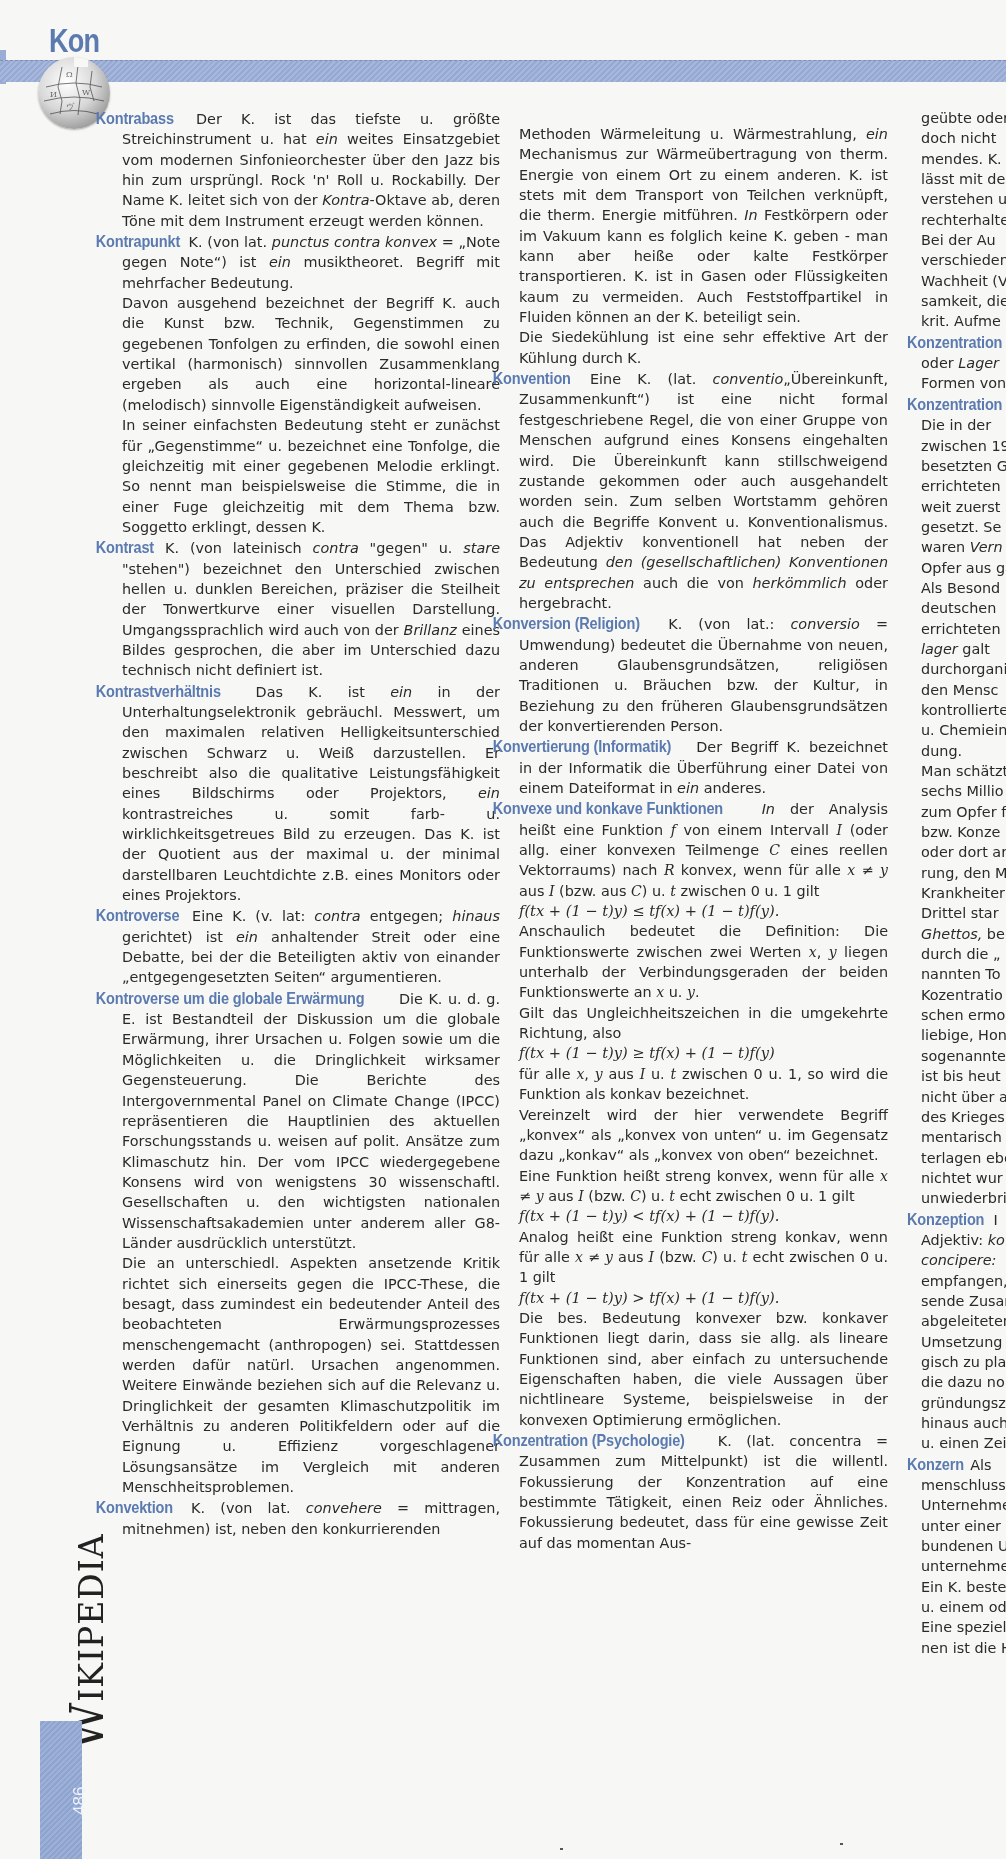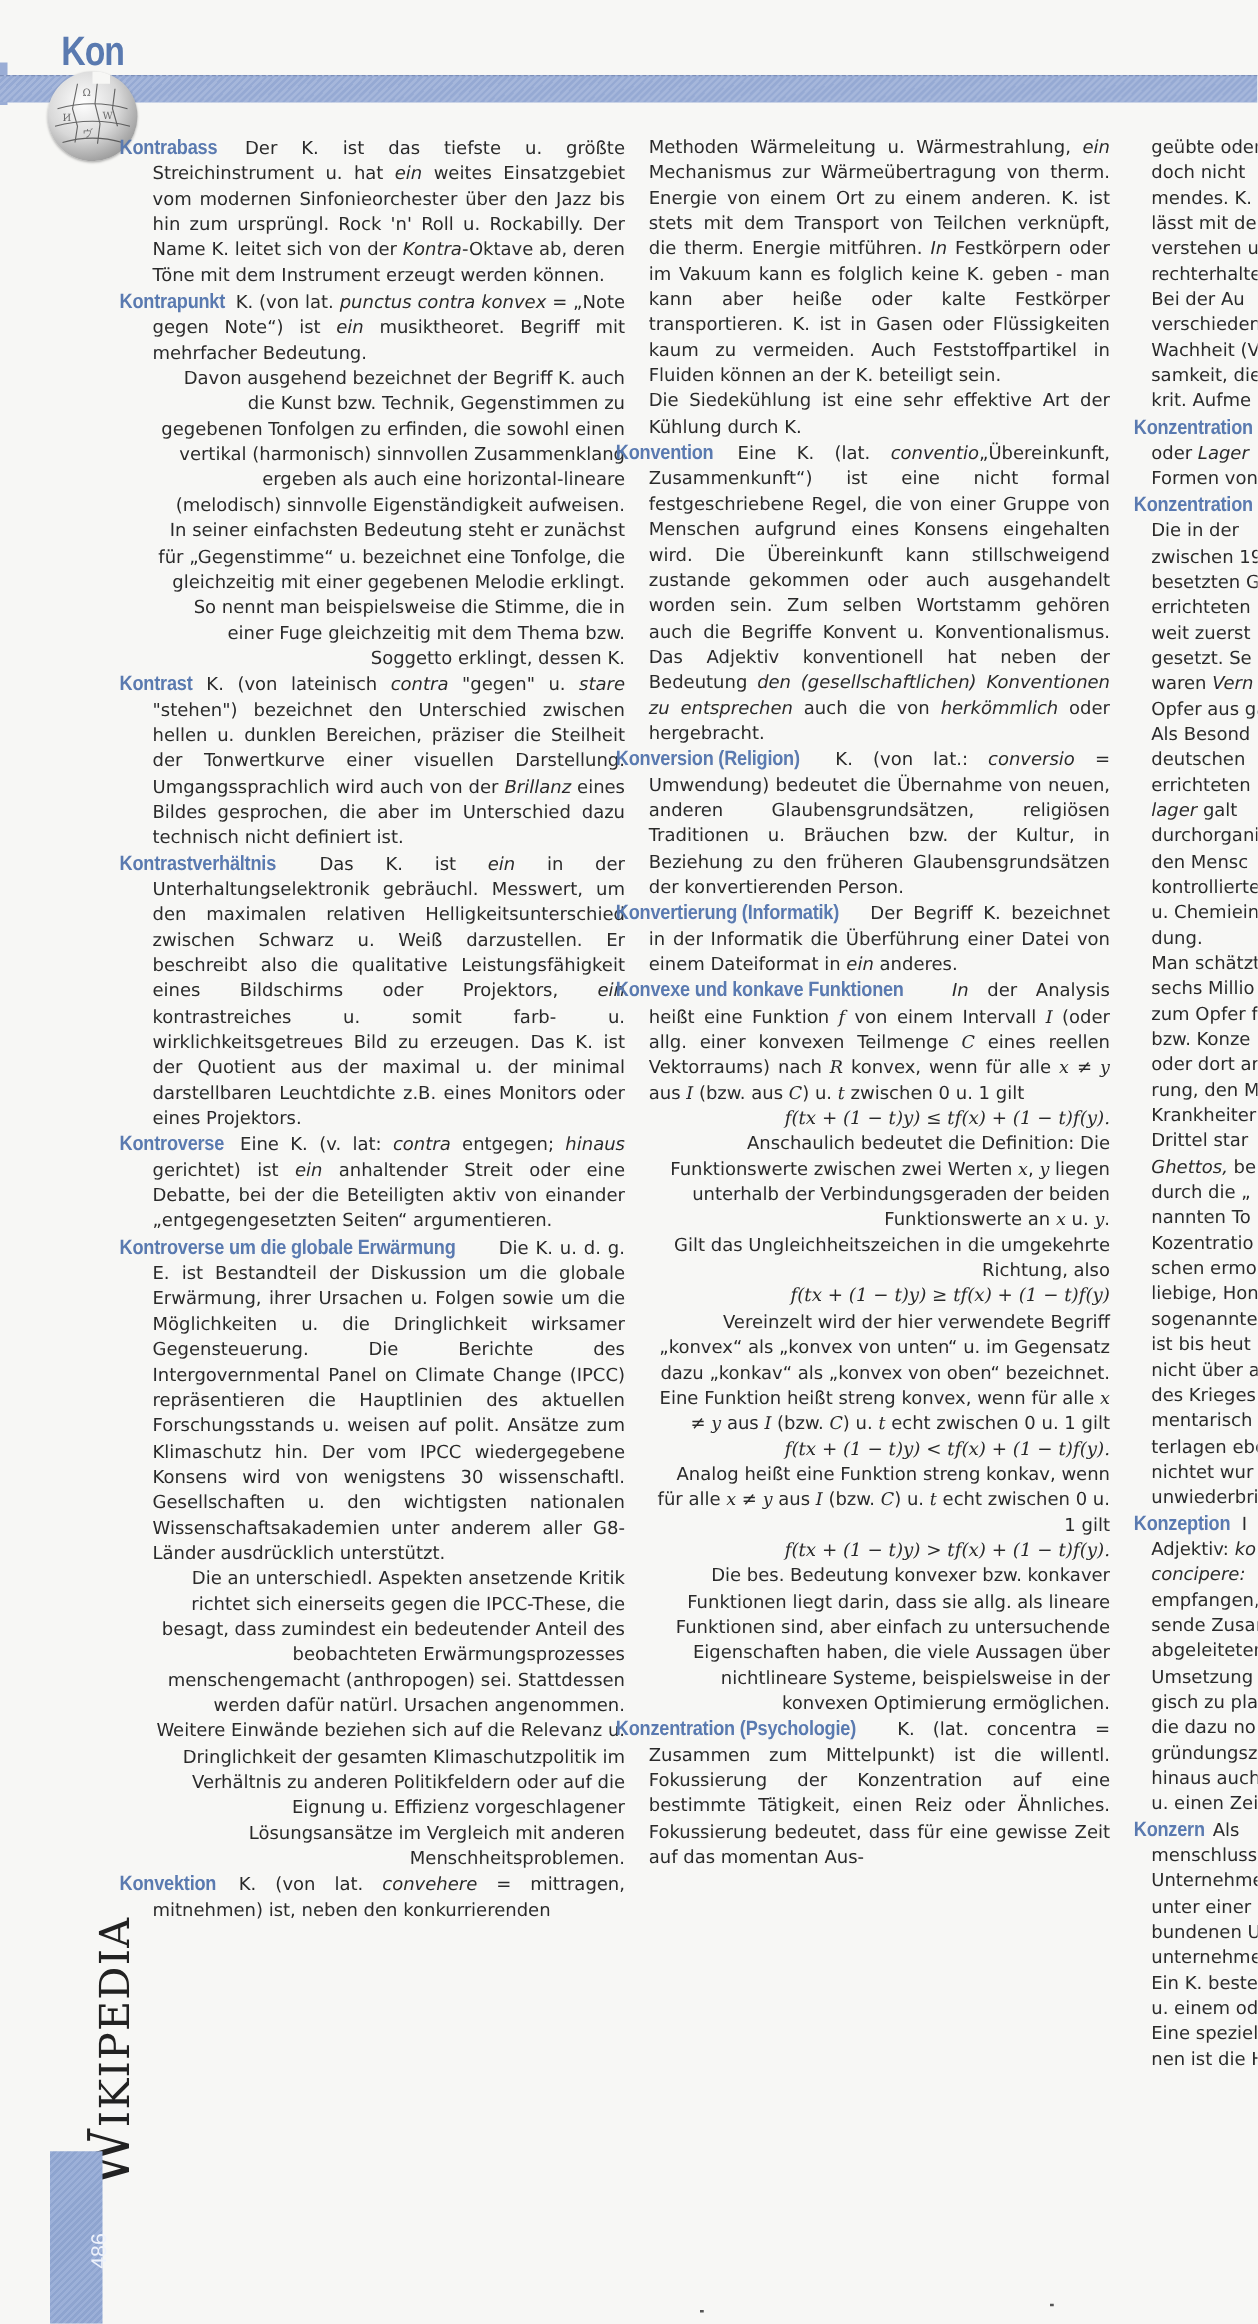--- a/index.html
+++ b/index.html
@@ -42,25 +42,25 @@
     position: absolute; left: 70px; top: 1815px;
     transform: rotate(-90deg); transform-origin: left top;
     color: #eef2fb; font-family: "Liberation Sans", sans-serif; font-size: 17px;
   }
   .col {
     position: absolute; top: 108px;
     font-family: "DejaVu Sans", sans-serif; font-size: 14.4px; line-height: 20.35px;
     text-align: justify; hyphens: manual;
   }
   .col-1 { left: 108px; width: 392px; }
-  .col-2 { left: 505px; width: 383px; }
+  .col-2 { left: 505px; width: 383px; margin-top: 16px; }
   .col-3 { left: 907px; width: 120px; text-align: left; white-space: nowrap; overflow: hidden; height: 1720px; }
   .entry { padding-left: 14px; text-indent: -14px; }
   .entry p { margin: 0; }
-  .entry p + p { text-indent: 0; text-align: right; }
+  .entry p + p { text-indent: 0; }
   .continuation { padding-left: 14px; }
   .hw {
     font-family: "Liberation Sans", sans-serif; font-weight: bold;
     color: #5a7ab0; font-size: 16.5px; letter-spacing: -0.2px;
     display: inline-block; transform: scaleX(0.88); transform-origin: left;
     margin-right: -6px;
   }
   .math { font-family: "DejaVu Serif", serif; font-style: italic; font-size: 14px; }
   .formula { font-family: "DejaVu Serif", serif; font-style: italic; font-size: 14.6px; white-space: nowrap; text-align: left; }
   .col-3 .line { display: block; line-height: 20.35px; }
@@ -138,20 +138,21 @@
   </div>
   <div class="entry">
     <p><span class="hw">Konvertierung (Informatik)</span> <span>Der Begriff K. bezeichnet in der Informatik die Überführung einer Datei von einem Dateiformat in <em>ein</em> anderes.</span></p>
   </div>
   <div class="entry">
     <p><span class="hw">Konvexe und konkave Funktionen</span> <span><em>In</em> der Analysis heißt eine Funktion <span class="math">f</span> von einem Intervall <span class="math">I</span> (oder allg. einer konvexen Teilmenge <span class="math">C</span> eines reellen Vektorraums) nach <span class="math">R</span> konvex, wenn für alle <span class="math">x</span> ≠ <span class="math">y</span> aus <span class="math">I</span> (bzw. aus <span class="math">C</span>) u. <span class="math">t</span> zwischen 0 u. 1 gilt</span></p>
     <p class="formula">f(tx + (1 − t)y) ≤ tf(x) + (1 − t)f(y).</p>
     <p>Anschaulich bedeutet die Definition: Die Funktionswerte zwischen zwei Werten <span class="math">x</span>, <span class="math">y</span> liegen unterhalb der Verbindungsgeraden der beiden Funktionswerte an <span class="math">x</span> u. <span class="math">y</span>.</p>
     <p>Gilt das Ungleichheitszeichen in die umgekehrte Richtung, also</p>
     <p class="formula">f(tx + (1 − t)y) ≥ tf(x) + (1 − t)f(y)</p>
+    <p>für alle <span class="math">x</span>, <span class="math">y</span> aus <span class="math">I</span> u. <span class="math">t</span> zwischen 0 u. 1, so wird die Funktion als konkav bezeichnet.</p>
     <p>Vereinzelt wird der hier verwendete Begriff „konvex“ als „konvex von unten“ u. im Gegensatz dazu „konkav“ als „konvex von oben“ bezeichnet.</p>
     <p>Eine Funktion heißt streng konvex, wenn für alle <span class="math">x</span> ≠ <span class="math">y</span> aus <span class="math">I</span> (bzw. <span class="math">C</span>) u. <span class="math">t</span> echt zwischen 0 u. 1 gilt</p>
     <p class="formula">f(tx + (1 − t)y) &lt; tf(x) + (1 − t)f(y).</p>
     <p>Analog heißt eine Funktion streng konkav, wenn für alle <span class="math">x</span> ≠ <span class="math">y</span> aus <span class="math">I</span> (bzw. <span class="math">C</span>) u. <span class="math">t</span> echt zwischen 0 u. 1 gilt</p>
     <p class="formula">f(tx + (1 − t)y) &gt; tf(x) + (1 − t)f(y).</p>
     <p>Die bes. Bedeutung konvexer bzw. konkaver Funktionen liegt darin, dass sie allg. als lineare Funktionen sind, aber einfach zu untersuchende Eigenschaften haben, die viele Aussagen über nichtlineare Systeme, beispielsweise in der konvexen Optimierung ermöglichen.</p>
   </div>
   <div class="entry">
     <p><span class="hw">Konzentration (Psychologie)</span> <span>K. (lat. concentra = Zusammen zum Mittelpunkt) ist die willentl. Fokussierung der Konzentration auf eine bestimmte Tätigkeit, einen Reiz oder Ähnliches. Fokussierung bedeutet, dass für eine gewisse Zeit auf das momentan Aus-</span></p>
   </div>

